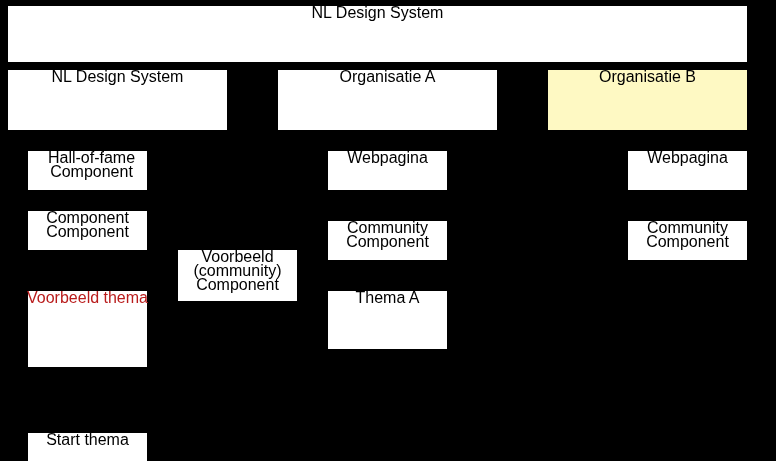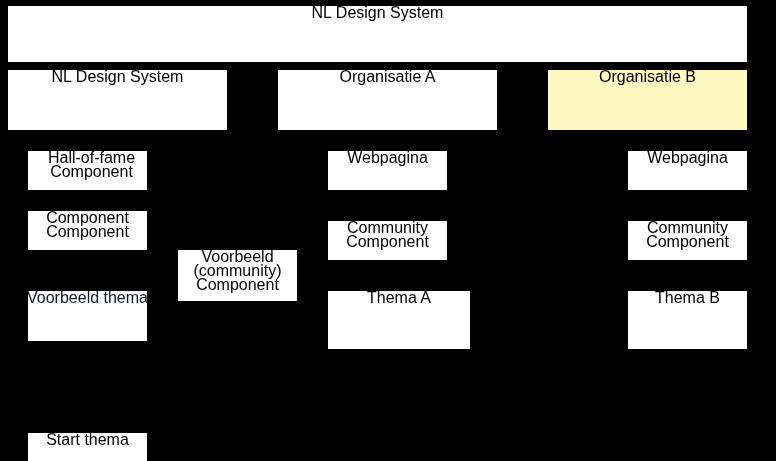--- a/index.html
+++ b/index.html
@@ -68,25 +68,22 @@
     </div>
     <div class="node" style="left: 628px; top: 221px; width: 119px; height: 39px; background: rgb(255, 255, 255); color: rgb(0, 0, 0);">
       <div class="node-line">Community</div>
       <div class="node-line">Component</div>
     </div>
     <div class="node" style="left: 178px; top: 250px; width: 119px; height: 51px; background: rgb(255, 255, 255); color: rgb(0, 0, 0);">
       <div class="node-line">Voorbeeld</div>
       <div class="node-line">(community)</div>
       <div class="node-line">Component</div>
     </div>
-    <div class="node" style="left: 28px; top: 291px; width: 119px; height: 50px; background: rgb(255, 255, 255); color: #0f172a;">
+    <div class="node" style="left: 28px; top: 291px; width: 119px; height: 76px; background: rgb(255, 255, 255); color: #b91c1c;">
       <div class="node-line">Voorbeeld thema</div>
     </div>
-    <div class="node" style="left: 328px; top: 291px; width: 142px; height: 58px; background: rgb(255, 255, 255); color: rgb(0, 0, 0);">
+    <div class="node" style="left: 328px; top: 291px; width: 119px; height: 58px; background: rgb(255, 255, 255); color: rgb(0, 0, 0);">
       <div class="node-line">Thema A</div>
-    </div>
-    <div class="node" style="left: 628px; top: 291px; width: 119px; height: 58px; background: rgb(255, 255, 255); color: rgb(0, 0, 0);">
-      <div class="node-line">Thema B</div>
     </div>
     <div class="node" style="left: 28px; top: 401px; width: 119px; height: 58px; background: rgb(255, 255, 255); color: rgb(0, 0, 0); margin-top: 32px;">
       <div class="node-line">Start thema</div>
     </div>
   </div>
 
 </body></html>

